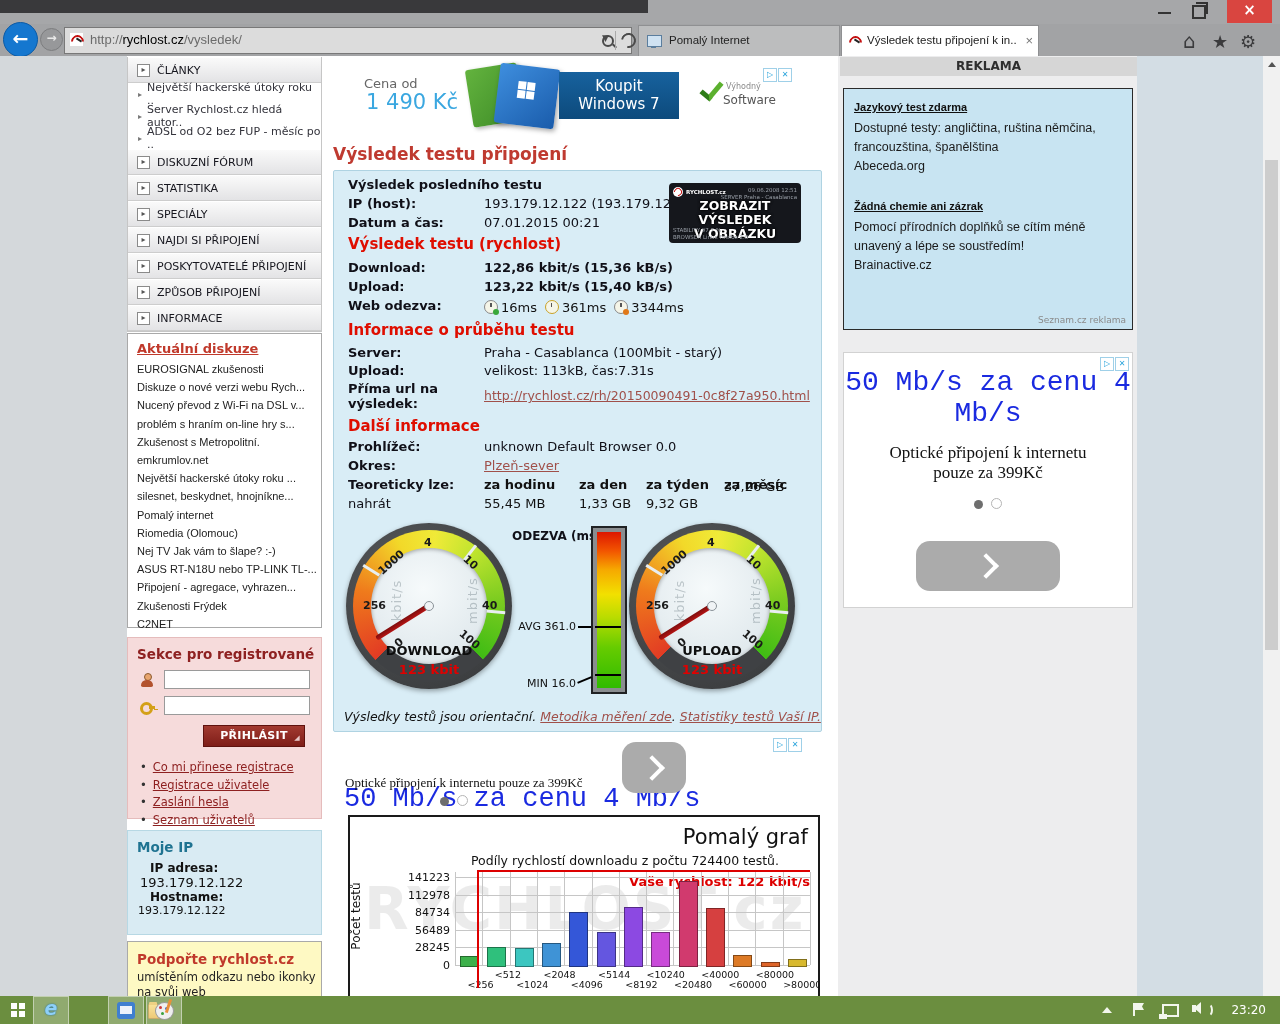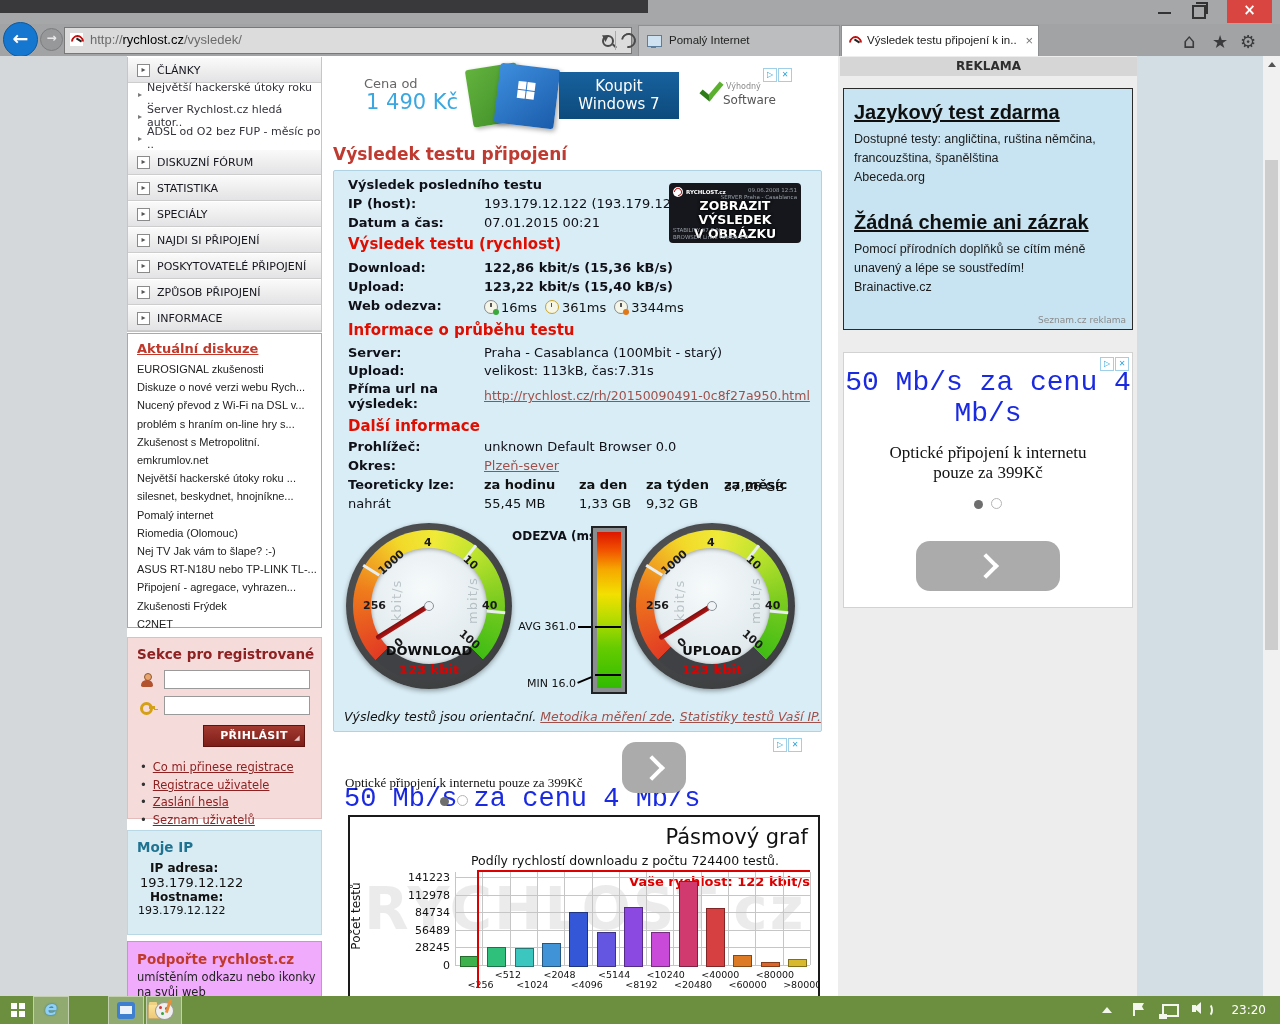--- a/index.html
+++ b/index.html
@@ -62,21 +62,21 @@
   .lbtn{margin:3px 16px 8px auto;width:100px;height:20px;background:linear-gradient(#a23a30,#7e1d18);border:1px solid #5f120e;color:#fff;font-size:11px;font-weight:bold;text-align:center;line-height:19px;letter-spacing:.3px;cursor:pointer;position:relative;}
   .lbtn:after{content:"◢";position:absolute;right:4px;top:3px;font-size:7px;color:#e8c8c8;}
   .lli{display:flex;font-size:11.5px;line-height:17.5px;padding-left:12px;color:#333;}
   .blt{margin-right:6px;color:#333;}
   .lla{color:#8e2121;text-decoration:underline;cursor:pointer;}
   .ipbox{background:#d9ebf3;border:1px solid #b7d8e4;}
   .iptitle{font-size:13.5px;font-weight:bold;color:#1f7391;margin:8px 0 6px 9px;}
   .iplab{font-size:12px;font-weight:bold;margin-left:22px;}
   .ipval{font-size:13px;margin-left:12px;}
   .ipval2{font-size:11px;margin-left:10px;}
-  .supbox{background:#f0abfc;border:1px solid #a9a9a9;}
+  .supbox{background:#fef9c3;border:1px solid #a9a9a9;}
   .suptitle{font-size:13.5px;font-weight:bold;color:#c0392b;margin:9px 0 3px 9px;}
   .suptext{font-size:11.5px;color:#222;margin-left:9px;line-height:15px;}
   
   .adc-box{display:inline-block;width:12px;height:12px;background:#fff;border:1px solid #9fd0e8;color:#2aa4dc;font-size:8px;line-height:11px;text-align:center;vertical-align:top;cursor:pointer;}
   .w7green{left:480px;top:10px;width:52px;height:58px;background:linear-gradient(135deg,#63b33e,#3c8a26);border-radius:3px;transform:rotate(-9deg);box-shadow:2px 2px 4px rgba(0,0,0,.3);}
   .w7blue{left:508px;top:10px;width:60px;height:60px;background:linear-gradient(135deg,#3e8ede,#1a5cab);border-radius:3px;transform:rotate(7deg);box-shadow:2px 2px 5px rgba(0,0,0,.35);}
   .w7logo{position:absolute;left:20px;top:16px;width:17px;height:17px;}
   .w7logo i{position:absolute;width:8px;height:8px;background:#fff;}
   .ctabtn{left:570px;top:16px;width:120px;height:47px;background:linear-gradient(#17629e,#0d4a7c);color:#fff;text-align:center;cursor:pointer;}
   .ctabtn .l1{font-size:15px;margin-top:5px;}
@@ -149,21 +149,21 @@
   .cytick{position:absolute;width:58px;text-align:right;font-size:11px;color:#111;}
   .cgrid-h{position:absolute;background:#c6c6c6;height:1px;}
   .cgrid-v{position:absolute;background:#c6c6c6;width:1px;}
   .cbar{position:absolute;border:1px solid rgba(0,0,0,.4);}
   .cxlab{position:absolute;width:50px;text-align:right;font-size:9.5px;color:#111;}
   .credv{position:absolute;background:#dd0000;}
   .cann{position:absolute;right:8px;top:57px;font-size:13px;font-weight:bold;color:#dd0000;}
   
   .rkhead{left:840px;top:1px;width:297px;height:19px;background:#d6d6d6;text-align:center;font-size:12px;font-weight:bold;color:#2e2e2e;line-height:19px;}
   .rkbox{left:843px;top:32px;width:288px;height:240px;background:#c8e4f2;border:1px solid #2a2a2a;padding:0;}
-  .rkt{font-family:"Liberation Sans",sans-serif;font-size:20px;font-weight:bold;color:#101010;text-decoration:underline;margin:12px 0 6px 10px;cursor:pointer;}
+  .rkt{font-family:"Liberation Sans",sans-serif;font-size:11px;font-weight:bold;color:#101010;text-decoration:underline;margin:12px 0 6px 10px;cursor:pointer;}
   .rkl{font-family:"Liberation Sans",sans-serif;font-size:12.5px;color:#1a1a1a;margin-left:10px;line-height:19px;white-space:nowrap;overflow:hidden;}
   .rkfoot{position:absolute;right:6px;bottom:4px;font-size:9px;color:#8a8a8a;}
   .ad2box{left:843px;top:296px;width:288px;height:254px;background:#fff;border:1px solid #d2d2d2;text-align:center;}
   
   .taskbar{left:0;top:996px;width:1280px;height:28px;background:#6b8e3f;}
   .tbtn{position:absolute;top:0;height:28px;border:1px solid rgba(255,255,255,.45);background:rgba(255,255,255,.25);}
   .startlogo{position:absolute;left:11px;top:7px;width:15px;height:15px;}
   .startlogo i{position:absolute;width:6px;height:6px;background:#fff;}
   .ie-e{font-size:19px;font-style:italic;font-weight:bold;color:#8ed0f8;text-shadow:0 0 2px #1a6aa8;}
   .folder{position:absolute;left:78px;top:8px;width:19px;height:13px;background:linear-gradient(#f7d876,#e8b84a);border:1px solid #b8903a;border-radius:1px;}
@@ -483,21 +483,21 @@
     <div class="abs" style="left:333px;top:678px;width:487px;height:76px;">
       <div class="abs serifblue" style="left:11px;top:2px;font-size:27px;margin-top:48px;">50 Mb/s za cenu 4 Mb/s</div>
       <div class="abs serifblk" style="left:12px;top:41px;font-size:13px;">Optické připojení k internetu pouze za 399Kč</div>
       <div class="abs" style="left:103px;top:60px;"><span class="dot dotf"></span><span class="dot doto"></span></div>
       <div class="abs arrbtn" style="left:289px;top:8px;width:64px;height:51px;"></div>
       <span class="abs adc-box" style="left:440px;top:4px;">▷</span>
       <span class="abs adc-box" style="left:455px;top:4px;">✕</span>
     </div>
 
     <div class="abs chartbox">
-      <div class="ctitle">Pásmový graf</div>
+      <div class="ctitle">Pomalý graf</div>
       <div class="csub">Podíly rychlostí downloadu z počtu 724400 testů.</div>
       <div class="cwm">RYCHLOST.cz</div>
       <div class="cylab">Počet testů</div>
       <div></div>
       <div class="cann">Vaše rychlost: 122 kbit/s</div>
     <div class="cytick" style="left: 42px; top: 142px;">0</div>
         <div class="cgrid-h" style="left: 105px; top: 148px; width: 355px;"></div>
         <div class="cytick" style="left: 42px; top: 124.488px;">28245</div>
         <div class="cgrid-h" style="left: 105px; top: 130.488px; width: 355px;"></div>
         <div class="cytick" style="left: 42px; top: 106.977px;">56489</div>

